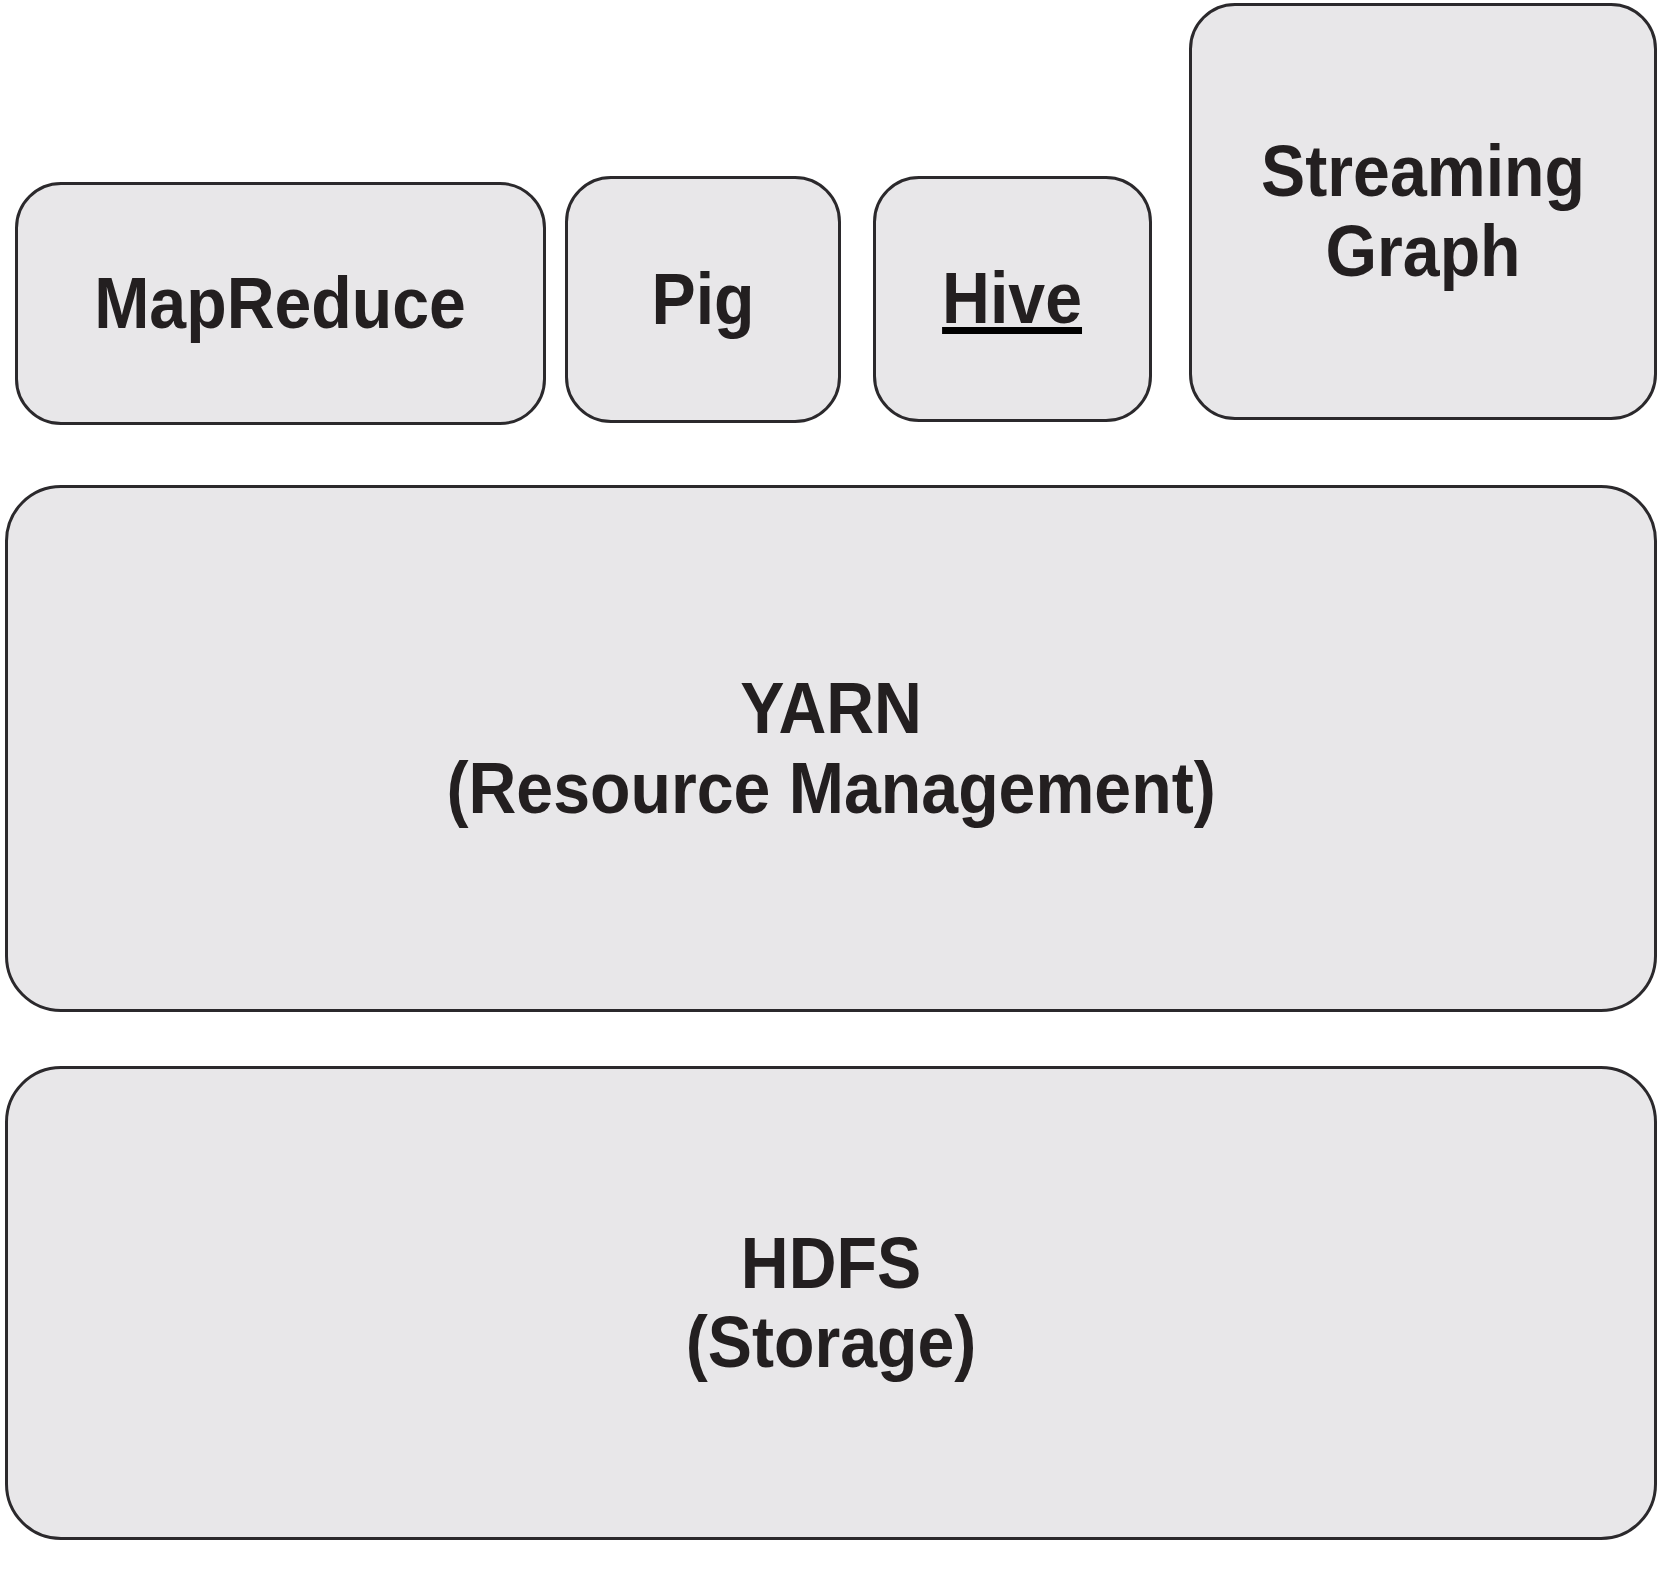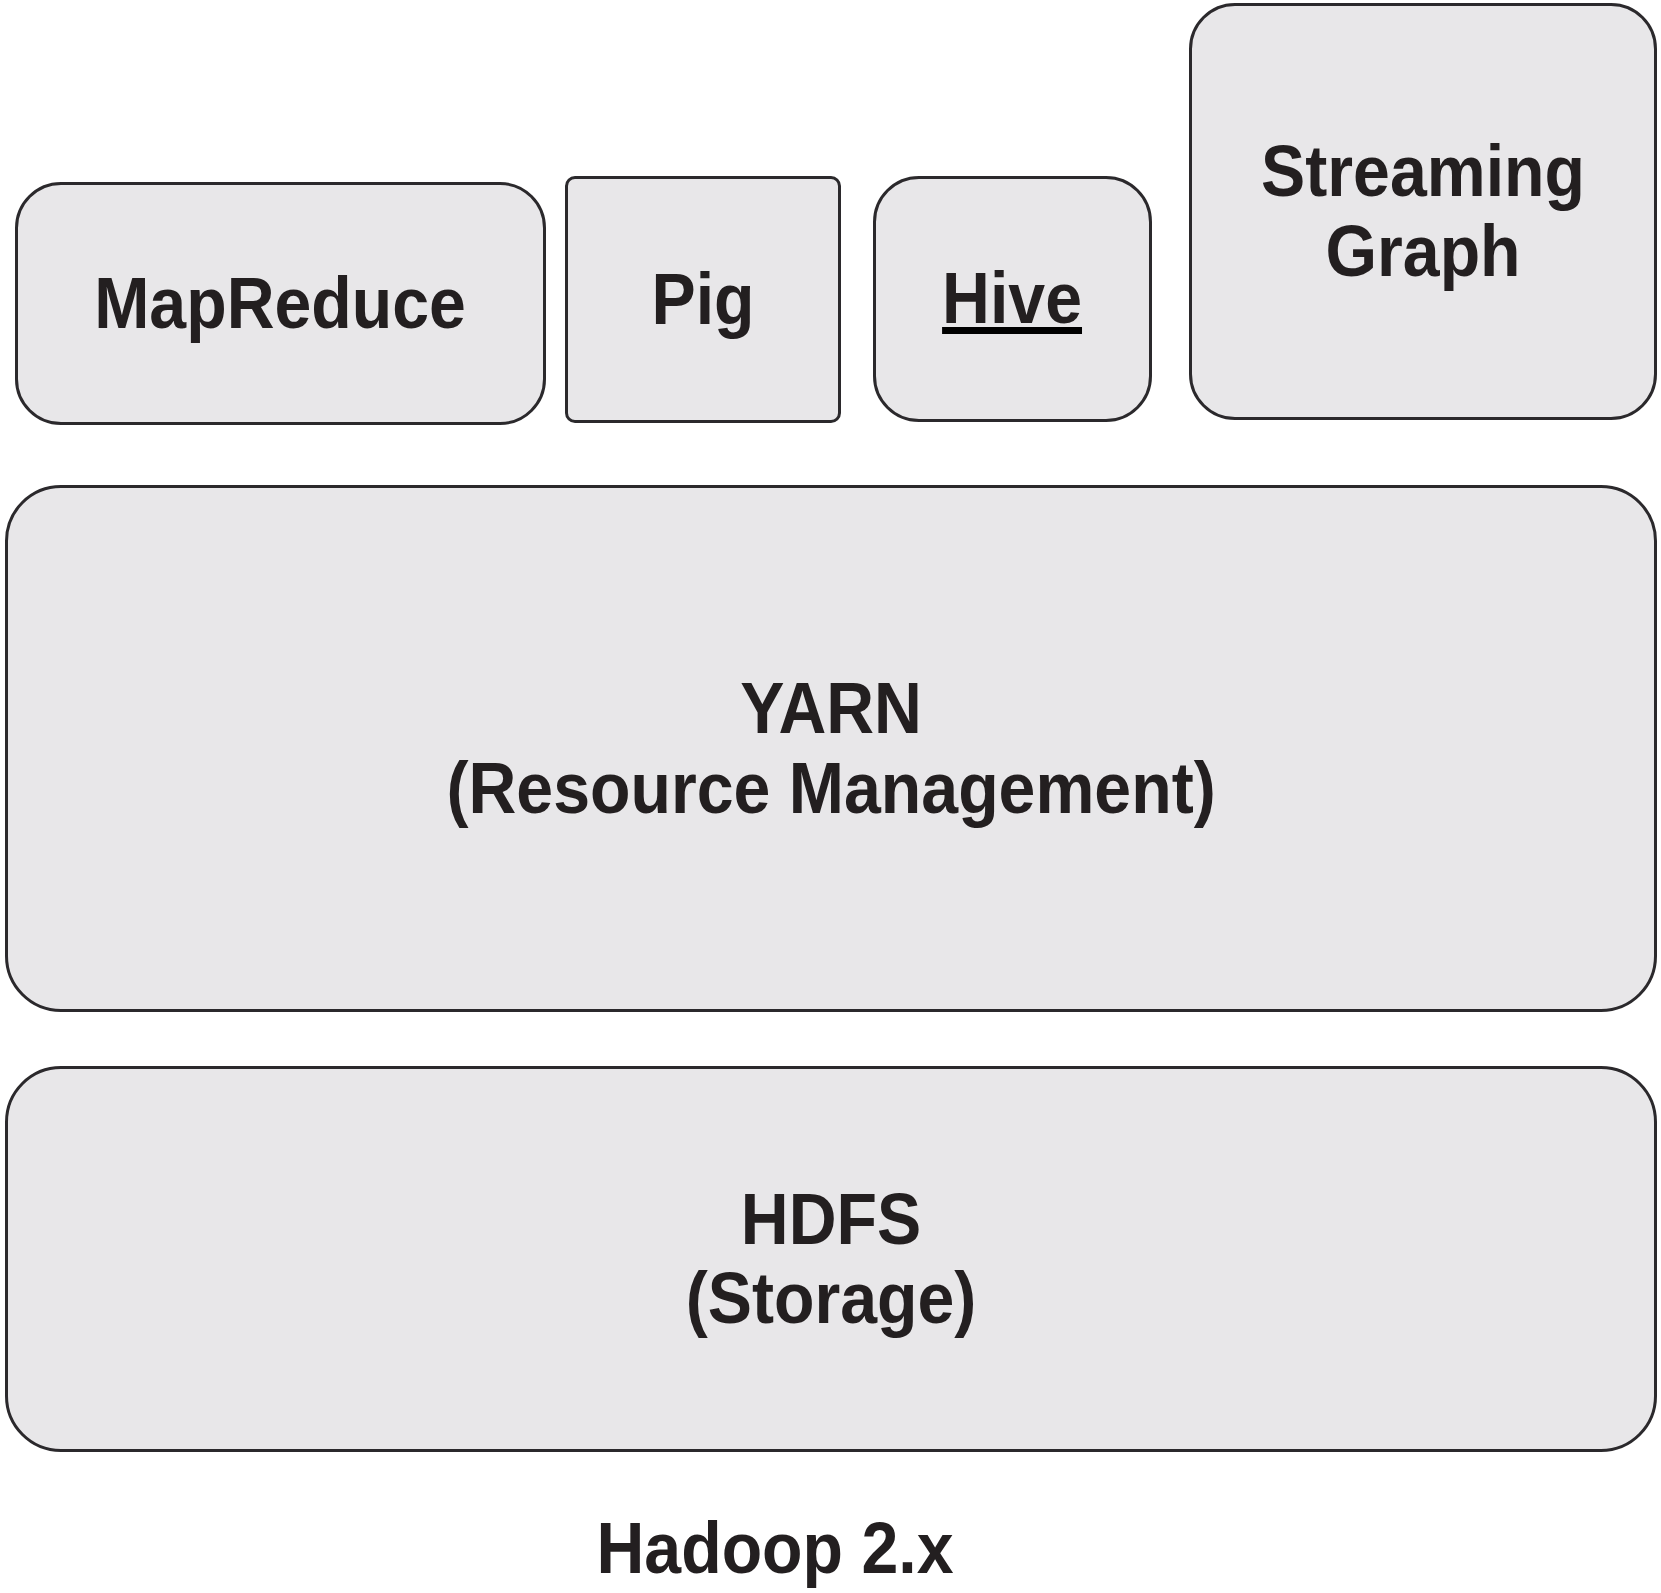--- a/index.html
+++ b/index.html
@@ -50,25 +50,25 @@
     transform: scaleX(0.92);
     transform-origin: center;
     font-weight: 700;
     font-size: 72px;
     line-height: 1;
     color: #231f20;
     white-space: nowrap;
   }
   
   #box-mapreduce { left: 15px;    top: 182px;  width: 531px;  height: 243px; }
-  #box-pig       { left: 565px;  top: 176px;  width: 276px;  height: 247px; border-radius: 10px; }
+  #box-pig       { left: 565px;  top: 176px;  width: 276px;  height: 247px; }
   #box-hive      { left: 873px;  top: 176px;  width: 279px;  height: 246px; text-decoration: underline; }
   #box-streaming { left: 1189px; top: 3px;    width: 468px;  height: 417px; }
   #box-yarn      { left: 5px;    top: 485px;  width: 1652px; height: 527px; }
-  #box-hdfs      { left: 5px;    top: 1066px; width: 1652px; height: 386px; }
+  #box-hdfs      { left: 5px;    top: 1066px; width: 1652px; height: 474px; }
 </style>
 </head>
 <body>
 
 <div class="canvas">
 
   <div class="box small" id="box-mapreduce">
     <span class="label">MapReduce</span>
   </div>
 
@@ -94,17 +94,14 @@
     </span>
   </div>
 
   <div class="box large" id="box-hdfs">
     <span class="label">
       <span class="line">HDFS</span>
       <span class="line">(Storage)</span>
     </span>
   </div>
 
-  <div class="caption-wrap">
-    <span class="caption">Hadoop 2.x</span>
-  </div>
 
 </div>
 
 </body></html>

